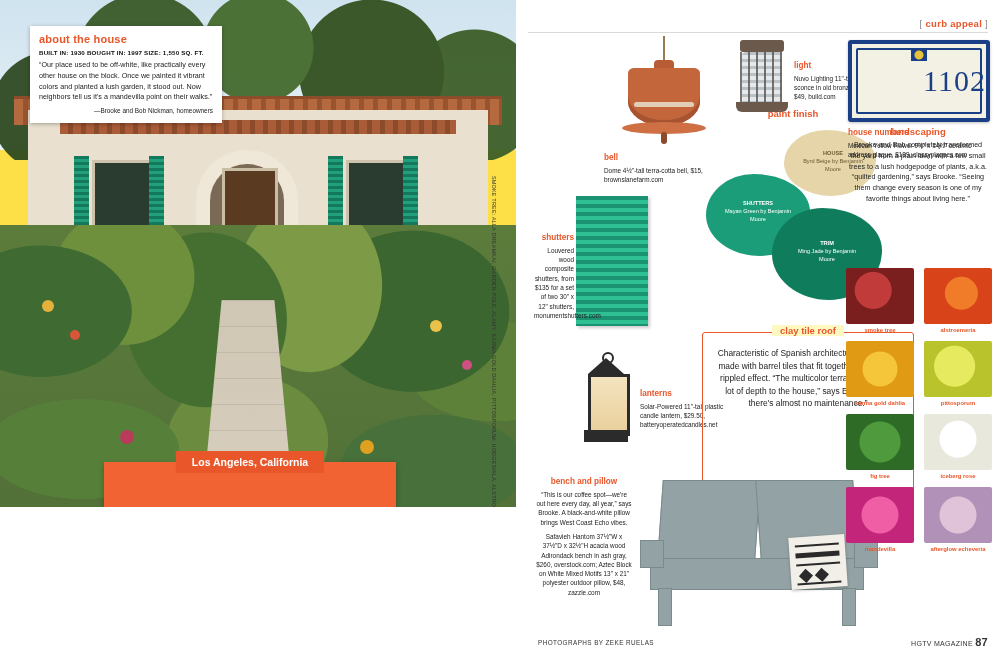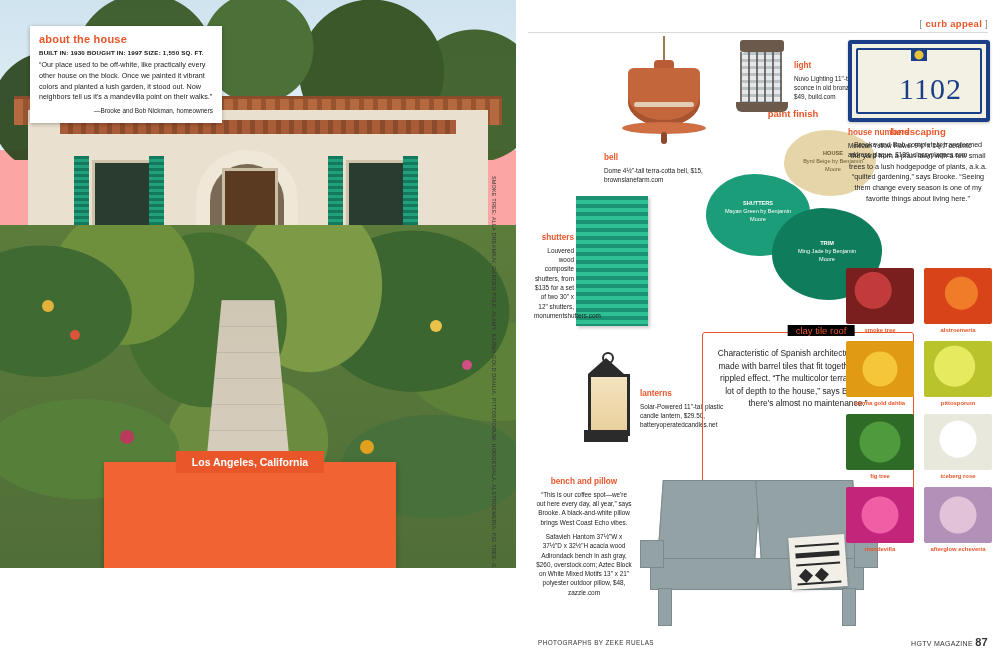--- a/index.html
+++ b/index.html
@@ -1,20 +1,20 @@
 <!DOCTYPE html>
 <html><head>
 <meta charset="utf-8">
 <style>
   html,body{margin:0;padding:0;background:#fff;}
   body{width:1000px;height:656px;overflow:hidden;font-family:"Liberation Sans",sans-serif;color:#1a1a1a;}
   .page{position:relative;width:1000px;height:656px;}
 
   
-  .left{position:absolute;left:0;top:0;width:516px;height:568px;overflow:hidden;background:#fca5a5;}
+  .left{position:absolute;left:0;top:0;width:516px;height:507px;overflow:hidden;background:#fde047;}
   .photo{position:absolute;inset:0;}
   
   .sky{position:absolute;left:0;top:0;width:516px;height:150px;
        background:linear-gradient(#cfe3ef,#e7f1f6);}
   
   .treeband{position:absolute;left:0;top:0;width:516px;height:160px;
        background:
        radial-gradient(circle at 10% 70%, #2f4a22 0 60px, transparent 61px),
        radial-gradient(circle at 28% 40%, #3a5a28 0 70px, transparent 71px),
        radial-gradient(circle at 50% 30%, #456b2e 0 55px, transparent 56px),
@@ -126,40 +126,40 @@
   .lant{position:absolute;left:60px;top:352px;width:60px;height:108px;}
   .lant-top{position:absolute;left:12px;top:6px;width:36px;height:16px;background:#2b2b2b;clip-path:polygon(50% 0,100% 100%,0 100%);}
   .lant-ring{position:absolute;left:26px;top:0;width:8px;height:8px;border:2px solid #2b2b2b;border-radius:50%;}
   .lant-glass{position:absolute;left:12px;top:22px;width:36px;height:56px;background:linear-gradient(#f4e3bf,#e9cf9c);border:3px solid #2b2b2b;}
   .lant-base{position:absolute;left:8px;top:78px;width:44px;height:12px;background:#2b2b2b;}
   .lantcap{position:absolute;left:124px;top:388px;width:92px;}
   .lantcap .cap{text-align:left;}
 
   
   .claybox{position:absolute;left:186px;top:332px;width:186px;height:136px;border:1px solid #e8562a;border-radius:3px;padding:14px 12px 10px;}
-  .claytag{position:absolute;left:50%;top:-8px;transform:translateX(-50%);background:#000000;padding:0 8px;
-      font-size:9.5px;font-weight:normal;color:#e8562a;white-space:nowrap;margin-left:13px;}
+  .claytag{position:absolute;left:50%;top:-8px;transform:translateX(-50%);background:#fef9c3;padding:0 8px;
+      font-size:9.5px;font-weight:bold;color:#e8562a;white-space:nowrap;}
   .claybox p{margin:0;font-size:8.4px;line-height:1.5;text-align:center;color:#222;}
 
   
   .benchwrap{position:absolute;left:20px;top:476px;width:360px;height:150px;}
   .benchcap{position:absolute;left:0;top:0;width:96px;}
   .benchcap .cap{text-align:center;}
   .bench{position:absolute;left:104px;top:4px;width:246px;height:146px;}
   .bk{position:absolute;background:#93a2a4;border:1px solid #7b8a8c;}
   .pillow{position:absolute;left:150px;top:56px;width:56px;height:52px;background:#f2efe8;transform:rotate(-4deg);
       box-shadow:0 1px 3px rgba(0,0,0,.25);}
   .pillow i{position:absolute;display:block;background:#2a2a2a;}
 
   
   .hn{position:absolute;left:332px;top:40px;width:134px;}
   .hn-plaque{width:134px;height:74px;background:#f3f0e4;border:4px solid #1b3f86;border-radius:3px;position:relative;
       box-shadow:0 1px 3px rgba(0,0,0,.25);}
   .hn-inner{position:absolute;inset:4px;border:2px solid #1b3f86;border-radius:2px;}
-  .hn-num{position:absolute;left:0;right:0;top:28px;text-align:left;font-family:"Liberation Serif",serif;
+  .hn-num{position:absolute;left:0;right:0;top:20px;text-align:right;font-family:"Liberation Serif",serif;
       font-size:30px;color:#1b3f86;letter-spacing:1px;margin-left:47px;}
   .hn-orn{position:absolute;left:50%;top:5px;transform:translateX(-50%);width:16px;height:12px;
       background:radial-gradient(circle,#e8c33a 0 4px,transparent 5px),linear-gradient(#1b3f86,#1b3f86);}
 
   
   .land{position:absolute;left:332px;top:126px;width:140px;}
   .land h4{margin:0 0 3px;text-align:center;font-size:9.5px;color:#e8562a;font-weight:bold;}
   .land p{margin:0;font-size:7.2px;line-height:1.5;text-align:center;color:#222;}
 
   .plants{position:absolute;left:330px;top:268px;width:146px;}

